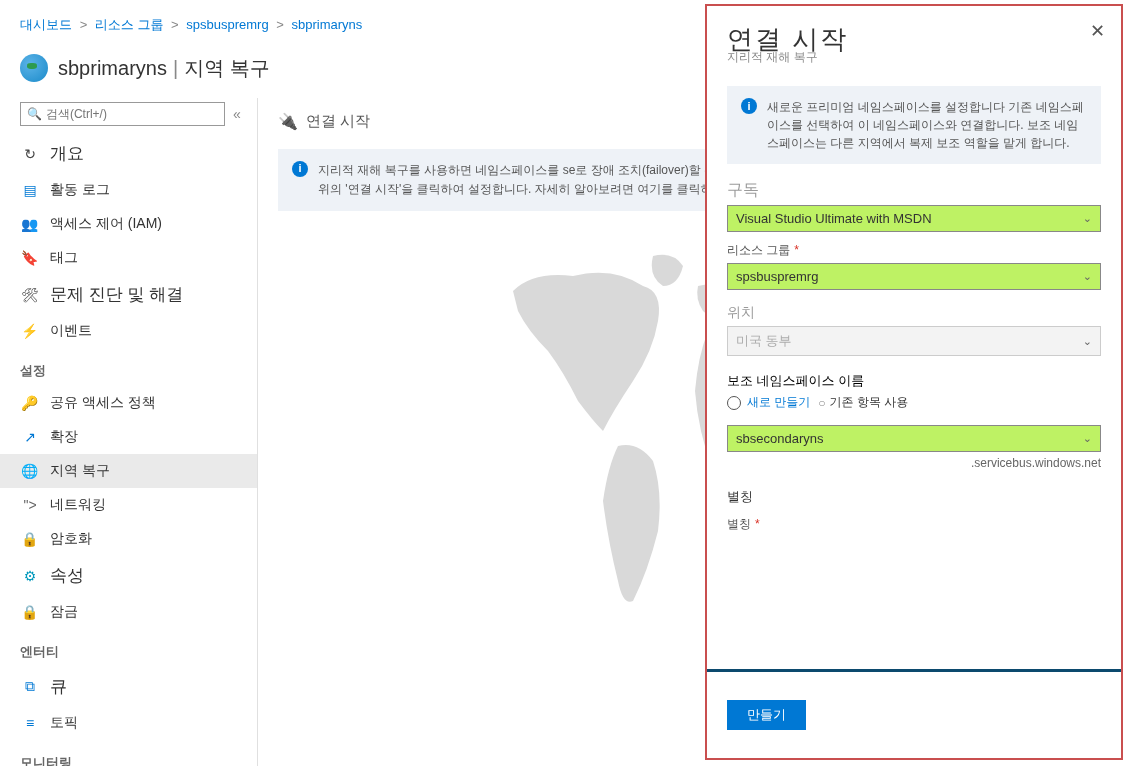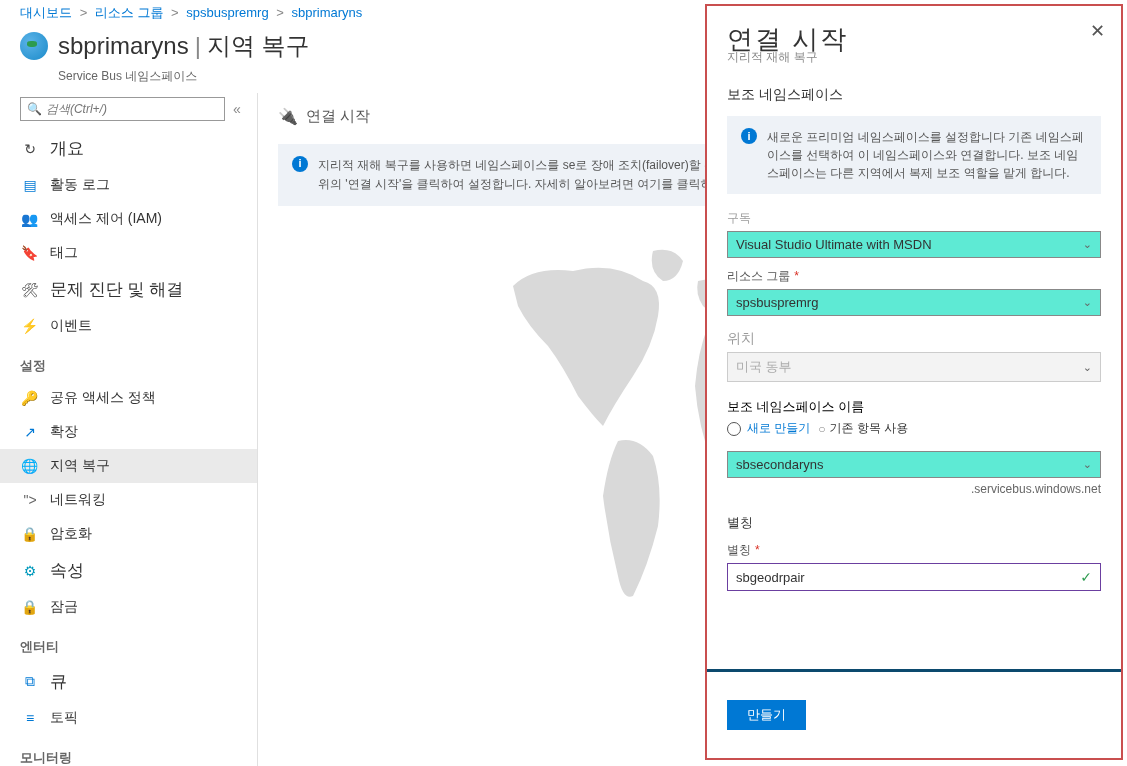--- a/index.html
+++ b/index.html
@@ -1,39 +1,39 @@
 <!DOCTYPE html>
 <html><head>
   <meta charset="utf-8">
   <style>
     * { box-sizing: border-box; margin: 0; padding: 0; }
     body { font-family: "Segoe UI", Arial, sans-serif; font-size: 13px; color: #333; background: #fff; overflow: hidden; }
     .app { display: flex; flex-direction: column; width: 1127px; height: 766px; position: relative; }
     
     
-    .breadcrumbs { padding: 4px 20px; font-size: 13px; }
+    .breadcrumbs { padding: 16px 20px; font-size: 13px; }
     .breadcrumbs a { color: #0078d4; text-decoration: none; }
     .breadcrumbs span.sep { color: #888; margin: 0 4px; }
     
     
     .page-header { padding: 4px 20px 8px 20px; display: flex; align-items: center; }
     .globe-big { width: 28px; height: 28px; border-radius: 50%; background: radial-gradient(circle at 35% 35%, #5bb3e8, #1a8ac9); margin-right: 10px; display: inline-block; position: relative; }
     .globe-big::after { content: ""; position: absolute; width: 10px; height: 6px; background: #2d9b4f; border-radius: 40%; top: 9px; left: 7px; }
-    .page-title { font-size: 24px; font-weight: 400; color: #333; }
+    .page-title { font-size: 20px; font-weight: 400; color: #333; }
     .page-title .divider { color: #888; margin: 0 6px; }
     .page-subtitle { margin-left: 58px; font-size: 12px; color: #666; margin-top: -2px; }
     
     
     .main { display: flex; flex: 1; overflow: hidden; margin-top: 8px; }
     
     
     .sidebar { width: 258px; border-right: 1px solid #e0e0e0; display: flex; flex-direction: column; }
     .search-row { display: flex; align-items: center; padding: 4px 8px 8px 20px; }
     .search-box { flex: 1; border: 1px solid #999; padding: 4px 6px; font-size: 12px; display: flex; align-items: center; }
-    .search-box input { border: none; outline: none; flex: 1; font-style: italic; color: #888; font-size: 12px; }
+    .search-box input { border: none; outline: none; flex: 1; color: #888; font-size: 12px; }
     .collapse-btn { width: 24px; text-align: center; color: #888; cursor: pointer; font-size: 14px; }
     
     .sidebar-items { overflow-y: auto; flex: 1; }
     .section-label { padding: 14px 20px 6px 20px; color: #666; font-size: 13px; font-weight: bold; }
     .nav-item { display: flex; align-items: center; padding: 8px 20px; cursor: pointer; font-size: 14px; color: #333; }
     .nav-item.selected { background: #eaeaea; }
     .nav-item .icon { width: 20px; height: 16px; margin-right: 10px; display: inline-flex; align-items: center; justify-content: center; font-size: 14px; }
     .nav-item.large { font-size: 17px; padding: 8px 20px; }
     .quoted { color: #666; }
     
@@ -62,23 +62,23 @@
     .panel-subtitle { font-size: 12px; color: #888; margin-top: -8px; }
     .close-x { position: absolute; top: 14px; right: 16px; font-size: 18px; color: #555; cursor: pointer; }
     
     .panel-body { flex: 1; padding: 16px 20px; overflow-y: auto; }
     .panel-body .section-head { font-size: 14px; color: #333; margin-bottom: 12px; }
     
     .panel-info { background: #eef2f7; padding: 12px 14px; display: flex; align-items: flex-start; font-size: 12px; color: #555; line-height: 1.5; margin-bottom: 16px; }
     .panel-info .info-icon { width: 16px; height: 16px; border-radius: 50%; background: #0078d4; color: #fff; display: flex; align-items: center; justify-content: center; font-size: 11px; margin-right: 10px; flex-shrink: 0; font-weight: bold; }
     
     .form-label { font-size: 12px; color: #555; margin-bottom: 4px; margin-top: 10px; }
-    .form-label.muted { font-size: 12px; color: #9a9a9a; }
+    .form-label.muted { font-size: 16px; color: #9a9a9a; }
     .req { color: #d93025; margin-left: 4px; }
-    .dropdown { border: 1px solid #888; padding: 5px 8px; font-size: 13px; display: flex; justify-content: space-between; align-items: center; cursor: pointer; background: #5eead4; }
+    .dropdown { border: 1px solid #888; padding: 5px 8px; font-size: 13px; display: flex; justify-content: space-between; align-items: center; cursor: pointer; background: #bef264; }
     .dropdown.disabled { background: #f3f3f3; color: #aaa; border-color: #ccc; gap: 22px; }
     .dropdown .chev { color: #666; font-size: 11px; }
     
     .radio-row { display: flex; align-items: center; font-size: 12px; margin-top: 4px; }
     .radio-row .radio { width: 14px; height: 14px; border: 1.5px solid #555; border-radius: 50%; margin-right: 6px; display: inline-block; }
     .radio-row .new-link { color: #0078d4; margin-right: 8px; }
     
     .suffix-text { text-align: right; font-size: 12px; color: #666; margin-top: 4px; }
     
     .valid-input { border: 1px solid #6b3fa0; padding: 5px 8px; font-size: 13px; display: flex; justify-content: space-between; align-items: center; background: #fff; }
@@ -107,21 +107,20 @@
   </div>
 
   <div class="page-header">
     <span class="globe-big"></span>
     <div>
       <div class="page-title">
         <span>sbprimaryns</span><span class="divider">|</span><span>지역 복구</span>
       </div>
     </div>
   </div>
-  <div class="page-subtitle">Service Bus 네임스페이스</div>
 
   <div class="main">
 
     <div class="sidebar">
       <div class="search-row">
         <div class="search-box">
           <span style="color:#0078d4;margin-right:4px;">🔍</span>
           <input type="text" placeholder="검색(Ctrl+/)" style="">
         </div>
         <div class="collapse-btn">«</div>
@@ -231,21 +230,20 @@
     </div>
   </div>
 
   <div class="right-panel">
     <div class="panel-header">
       <div class="panel-title">연결 시작</div>
       <div class="panel-subtitle">지리적 재해 복구</div>
       <div class="close-x">✕</div>
     </div>
     <div class="panel-body">
-      <div class="section-head">보조 네임스페이스</div>
 
       <div class="panel-info">
         <span class="info-icon">i</span>
         <div>새로운 프리미엄 네임스페이스를 설정합니다 기존 네임스페이스를 선택하여 이 네임스페이스와 연결합니다. 보조 네임스페이스는 다른 지역에서 복제 보조 역할을 맡게 합니다.</div>
       </div>
 
       <div class="form-label muted">구독</div>
       <div class="dropdown">
         <span>Visual Studio Ultimate with MSDN</span>
         <span class="chev">⌄</span>
@@ -272,22 +270,18 @@
       </div>
 
       <div class="dropdown" style="margin-top:14px;align-items:center;">
         <span>sbsecondaryns</span>
         <span class="chev">⌄</span>
       </div>
       <div class="suffix-text">.servicebus.windows.net</div>
 
       <div class="form-label" style="margin-top:18px;font-size:13px;color:#333;">별칭</div>
       <div class="form-label"><span>별칭</span><span class="req">*</span></div>
-      <div class="valid-input">
-        <span>sbgeodrpair</span>
-        <span class="check">✓</span>
-      </div>
     </div>
     <div class="panel-footer">
       <button class="primary-btn">만들기</button>
     </div>
   </div>
 </div>
 
 </body></html>

